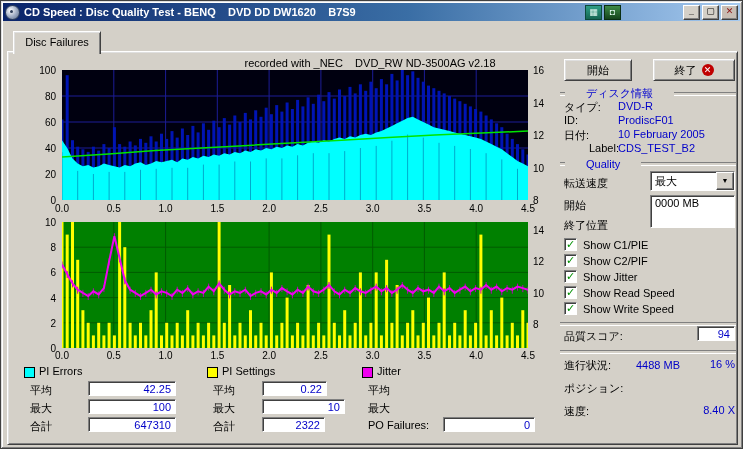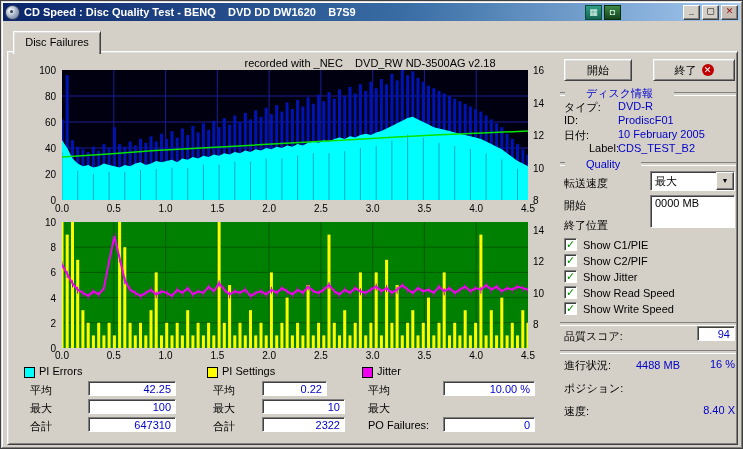--- a/index.html
+++ b/index.html
@@ -482,26 +482,25 @@
   <div class="abs rlabel" style="left:30px;top:419px;z-index:2">合計</div>
   <div class="abs sunken valbox" style="left:88px;top:417px;width:88px;z-index:2">647310</div>
 
   <div class="abs swatch" style="left:207px;top:367px;background:#ffff00;z-index:2"></div>
   <div class="abs statlabel" style="left:222px;top:365px;z-index:2">PI Settings</div>
   <div class="abs rlabel" style="left:213px;top:383px;z-index:2">平均</div>
   <div class="abs sunken valbox" style="left:262px;top:381px;width:65px;z-index:2">0.22</div>
   <div class="abs rlabel" style="left:213px;top:401px;z-index:2">最大</div>
   <div class="abs sunken valbox" style="left:262px;top:399px;width:83px;z-index:2">10</div>
   <div class="abs rlabel" style="left:213px;top:419px;z-index:2">合計</div>
-  <div class="abs sunken valbox" style="left:262px;top:417px;width:83px;z-index:2">2322</div>
+  <div class="abs sunken valbox" style="left:262px;top:417px;width:63px;z-index:2">2322</div>
 
   <div class="abs swatch" style="left:362px;top:367px;background:#f000f0;z-index:2"></div>
   <div class="abs statlabel" style="left:377px;top:365px;z-index:2">Jitter</div>
   <div class="abs rlabel" style="left:368px;top:383px;z-index:2">平均</div>
-  <div class="abs sunken valbox" style="left:443px;top:381px;width:92px;z-index:2">10.00 %</div>
   <div class="abs rlabel" style="left:368px;top:401px;z-index:2">最大</div>
   <div class="abs rlabel" style="left:368px;top:419px;z-index:2">PO Failures:</div>
   <div class="abs sunken valbox" style="left:443px;top:417px;width:92px;z-index:2">0</div>
 
   <div class="abs btn" style="left:564px;top:59px;width:66px;height:20px;z-index:2">
       <span>開始</span>
     </div>
   <div class="abs btn" style="left:653px;top:59px;width:80px;height:20px;z-index:2">
     <span>終了</span>
     <span class="exit-glyph">✕</span>

